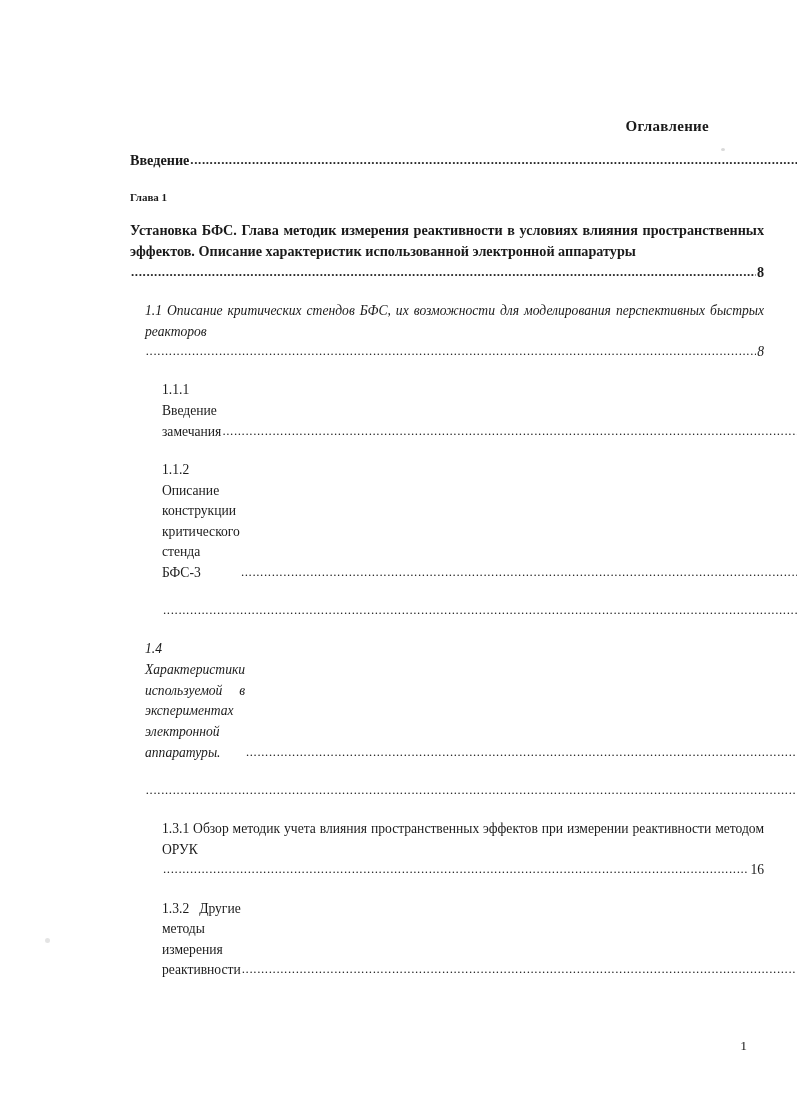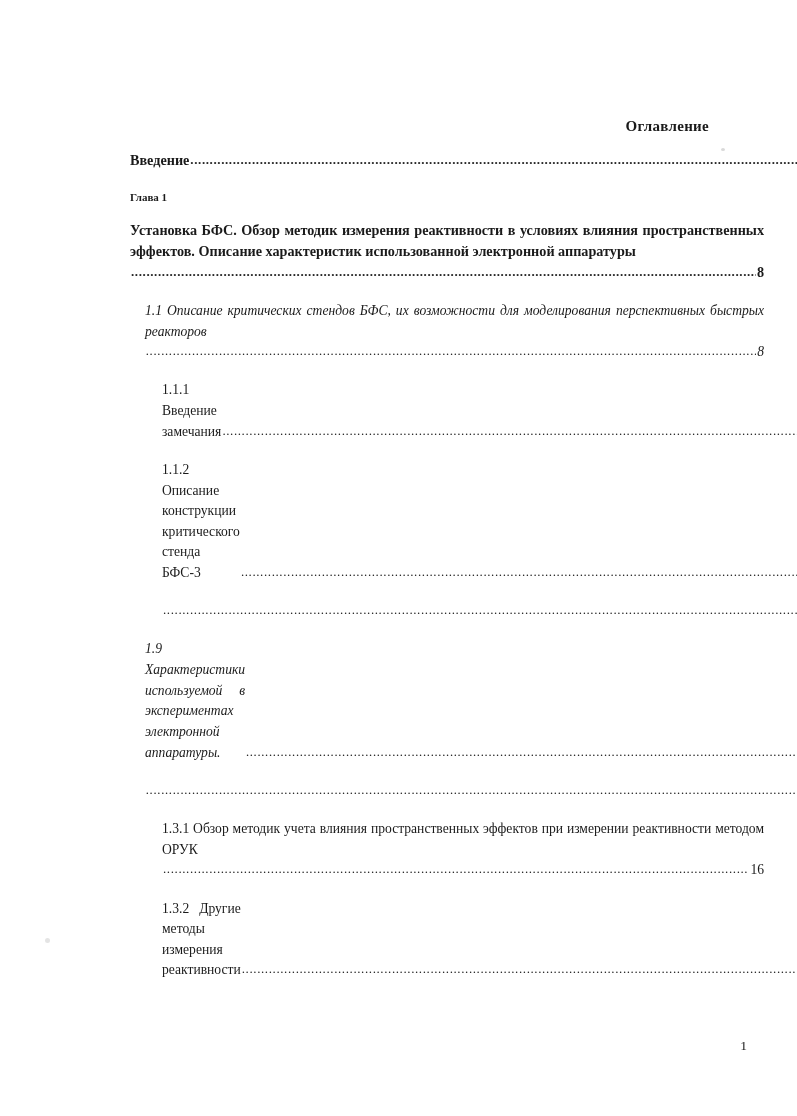--- a/index.html
+++ b/index.html
@@ -156,21 +156,21 @@
             <span class="label">Введение</span>
             <span class="tail"><span class="leader">.........................................................................................................................................................................</span></span>
           </div>
         </div>
         <div class="entry lvl-chaplabel" id="entry-chapter-1-label">
           <div class="row">
             <span class="label">Глава 1</span>
           </div>
         </div>
         <div class="entry lvl-0 multi" id="entry-chapter-1-title">
-          <div class="row"><span class="label">Установка БФС. Обзор методик измерения реактивности в условиях влияния пространственных эффектов. Описание характеристик использованной электронной аппаратуры</span><span class="tail">
+          <div class="row"><span class="label">Установка БФС. Глава методик измерения реактивности в условиях влияния пространственных эффектов. Описание характеристик использованной электронной аппаратуры</span><span class="tail">
               <span class="leader">.........................................................................................................................................................................</span>
               <span class="pageno">8</span>
             </span></div>
         </div>
         <div class="entry lvl-1 multi" id="entry-sec-1-1">
           <div class="row"><span class="label">1.1 Описание критических стендов БФС, их возможности для моделирования перспективных быстрых реакторов</span><span class="tail">
               <span class="leader">.........................................................................................................................................................................</span>
               <span class="pageno">8</span>
             </span></div>
         </div>
@@ -186,21 +186,21 @@
             <span class="tail"><span class="leader">.........................................................................................................................................................................</span></span>
           </div>
         </div>
         <div class="entry lvl-2" id="entry-sec-1-1-2b">
           <div class="row">
             <span class="tail"><span class="leader">.........................................................................................................................................................................</span></span>
           </div>
         </div>
         <div class="entry lvl-1" id="entry-sec-1-2">
           <div class="row">
-            <span class="label">1.9 Характеристики используемой в экспериментах электронной аппаратуры. </span>
+            <span class="label">1.4 Характеристики используемой в экспериментах электронной аппаратуры. </span>
             <span class="tail"><span class="leader">.........................................................................................................................................................................</span></span>
           </div>
         </div>
         <div class="entry lvl-1" id="entry-sec-1-3">
           <div class="row">
             <span class="tail"><span class="leader">.........................................................................................................................................................................</span></span>
           </div>
         </div>
         <div class="entry lvl-2 multi" id="entry-sec-1-3-1">
           <div class="row"><span class="label">1.3.1 Обзор методик учета влияния пространственных эффектов при измерении реактивности методом ОРУК </span><span class="tail">

